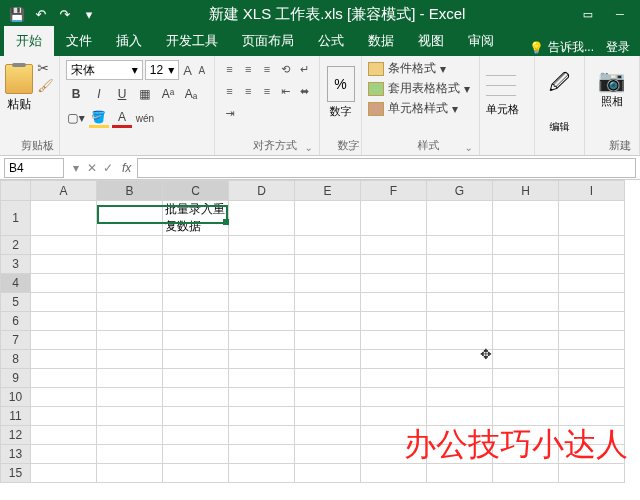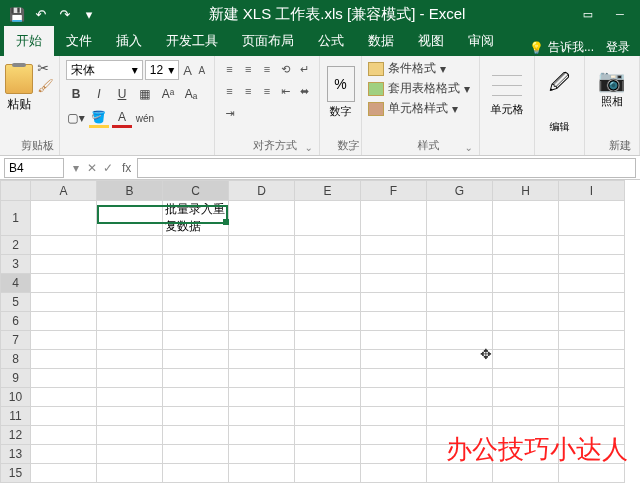--- a/index.html
+++ b/index.html
@@ -35,43 +35,43 @@
 .sbtn{width:20px;height:20px;display:flex;align-items:center;justify-content:center;font-size:12px;color:#444}
 .colorrow{display:flex;gap:3px}
 .align{width:105px}
 .alignrow{display:flex;gap:2px;margin-bottom:4px}
 .abtn{width:18px;height:18px;display:flex;align-items:center;justify-content:center;font-size:11px;color:#555}
 .num{width:42px;align-items:center}
 .numicon{width:28px;height:36px;border:1px solid #aaa;display:flex;align-items:center;justify-content:center;font-size:14px;margin-top:6px}
 .styles{width:118px}
 .srow{display:flex;align-items:center;gap:4px;margin-bottom:3px;font-size:12px;color:#444}
 .sic{width:16px;height:14px;background:#f0d080;border:1px solid #c0a050}
-.cells{width:55px;align-items:center}
+.cells{width:55px;align-items:flex-start}
 .cellicon{width:30px;height:34px;margin-top:6px;position:relative}
 .cellicon::before{content:"";position:absolute;inset:0;background:repeating-linear-gradient(#f3f3f3 0 9px,#bbb 9px 10px),repeating-linear-gradient(90deg,#f3f3f3 0 14px,#bbb 14px 15px)}
 .edit{width:50px;align-items:center}
 .new{flex:1;align-items:center}
 .camera{font-size:22px;color:#555;margin-top:8px}
 .namebox-row{height:24px;border-bottom:1px solid #ccc;display:flex;align-items:center;background:#fff}
 .namebox{width:60px;height:20px;border:1px solid #bbb;margin:0 4px;padding:0 4px;display:flex;align-items:center;font-size:12px}
 .nbbtn{width:16px;text-align:center;color:#888}
-.fxlabel{color:#666;margin:0 6px}
+.fxlabel{font-style:italic;color:#666;margin:0 6px}
 .fxinput{flex:1;height:20px;border:1px solid #bbb;margin-right:4px}
 .sheet{position:relative;background:#fff}
 .grid{border-collapse:collapse;table-layout:fixed}
 .grid th,.grid td{border:1px solid #d4d4d4;font-weight:normal;font-size:12px}
 .grid .corner{width:30px;height:20px;background:#e6e6e6}
 .grid th.col{height:20px;background:#e6e6e6;color:#444;width:66px}
 .grid th.col.sel{background:#d0d0d0}
 .grid th.row{width:30px;background:#e6e6e6;color:#444}
 .grid th.row.sel{background:#d0d0d0}
 .grid td{height:19px;width:66px;padding:0 2px}
 .selrange{position:absolute;border:2px solid #1a7a44;pointer-events:none}
 .selrange::after{content:"";position:absolute;right:-3px;bottom:-3px;width:6px;height:6px;background:#1a7a44}
-.watermark{position:absolute;right:12px;bottom:16px;color:#ff2020;font-size:26px;font-family:Liberation Mono, monospace;pointer-events:none}
+.watermark{position:absolute;right:12px;bottom:16px;color:#ff2020;font-size:32px;font-family:Liberation Mono, monospace;pointer-events:none}
 .cursor{position:absolute;font-size:14px;color:#333}
 </style>
 </head>
 <body>
 
 <div class="titlebar">
   <div class="qat">
     <span>💾</span>
     <span>↶</span>
     <span>↷</span>

